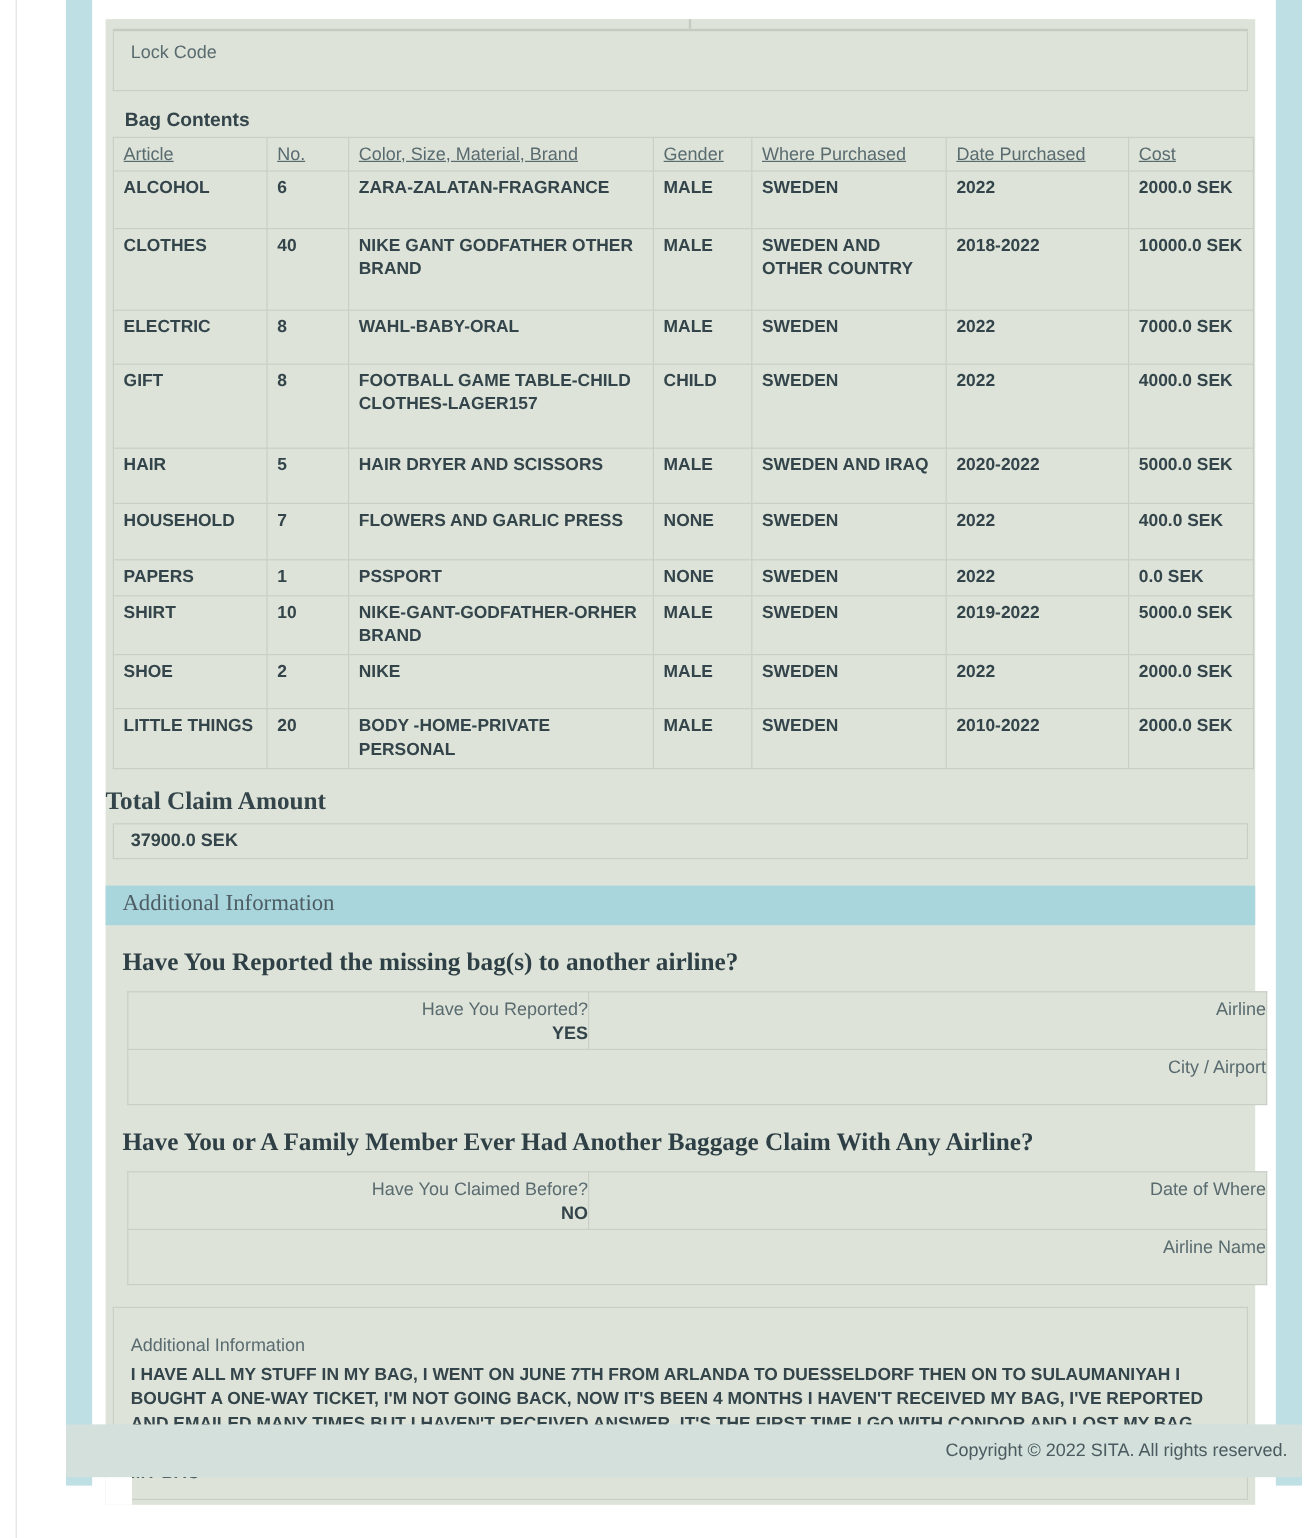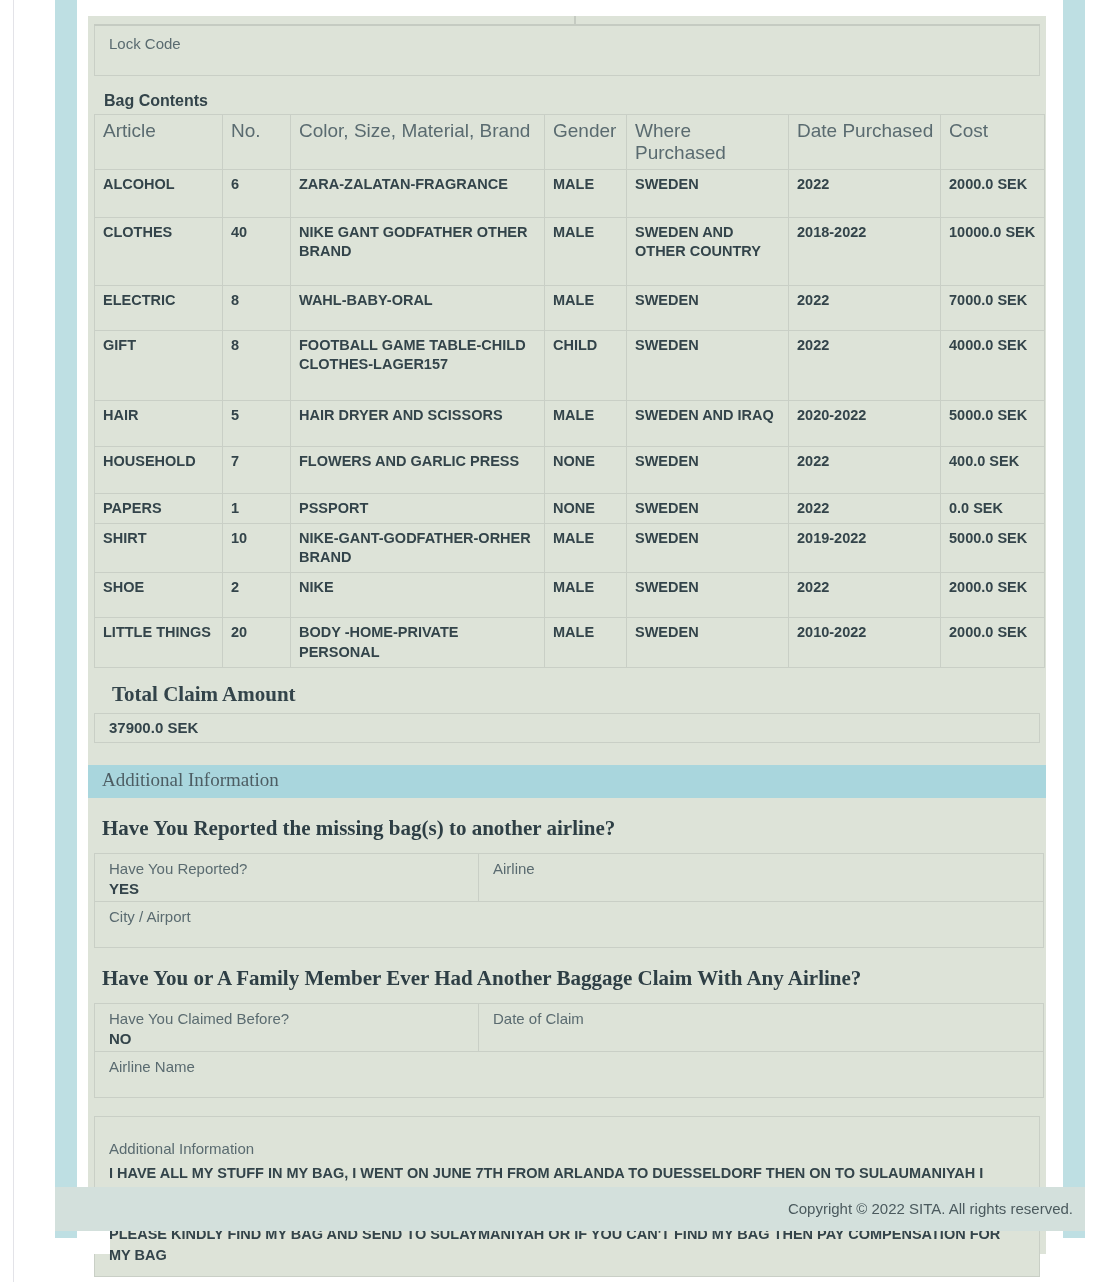--- a/index.html
+++ b/index.html
@@ -83,21 +83,21 @@
     table-layout: fixed;
   }
   table.bag th, table.bag td {
     border: 1px solid #c9cfc6;
     text-align: left;
     vertical-align: top;
     padding: 5px 6px 5px 8px;
     background: #dde3d8;
   }
   table.bag th {
-    font-weight: normal; font-size: 19px; color: #5a6b70;
+    font-weight: normal; font-size: 15px; color: #5a6b70; text-decoration: underline;
   }
   table.bag td {
     font-weight: bold; font-size: 14.5px; color: #33444a;
     line-height: 1.32;
   }
   td.cost { padding-left: 8px; }
   .c-article { width: 128px; }
   .c-no      { width: 68px; }
   .c-desc    { width: 254px; }
   .c-gender  { width: 82px; }
@@ -113,21 +113,21 @@
   .r-h6 { height: 47px; }
   .r-h7 { height: 23px; }
   .r-h8 { height: 45px; margin-top: 12px; }
   .r-h9 { height: 45px; }
   .r-h10 { height: 26px; }
   .r-h11 { height: 42px; }
 
   .total-title {
     font-family: "Liberation Serif", serif;
     font-size: 21px; font-weight: bold; color: #33444a;
-    padding: 14px 0 6px 24px;
+    padding: 14px 0 6px 0;
   }
   .total-box {
     margin: 0 6px; border: 1px solid #c9cfc6; height: 30px;
     background: #dde3d8;
   }
   .total-value {
     font-size: 15px; font-weight: bold; color: #33444a;
     padding: 5px 0 0 14px;
   }
 
@@ -141,22 +141,23 @@
     padding: 4px 0 0 14px;
   }
 
   .question {
     font-family: "Liberation Serif", serif;
     font-size: 21px; font-weight: bold; color: #2e3f45;
     padding: 18px 0 12px 14px;
   }
 
   table.qt {
-    border-collapse: collapse; width: 950px; margin: 0 6px;
+    border-collapse: collapse; width: 950px; margin: 0 18px;
     table-layout: fixed;
+    text-align: right;
   }
   table.qt td {
     border: 1px solid #c9cfc6; vertical-align: top;
     background: #dde3d8; padding: 6px 0 0 14px;
   }
   .q-lbl { font-size: 15px; color: #5a6b70; display: block; }
   .q-val { font-size: 15px; color: #33444a; font-weight: bold; display: block; padding-top: 3px; }
   .qt-col1 { width: 384px; }
   .qt-row1 { height: 48px; }
   .qt-row2 { height: 46px; }
@@ -360,21 +361,21 @@
           <col class="qt-col1">
           <col>
         </colgroup>
       <tbody>
         <tr class="qt-row1">
           <td>
             <span class="q-lbl">Have You Claimed Before?</span>
             <span class="q-val">NO</span>
           </td>
           <td>
-            <span class="q-lbl">Date of Claim</span>
+            <span class="q-lbl">Date of Where</span>
             <span class="q-val"></span>
           </td>
         </tr>
         <tr class="qt-row2">
           <td colspan="2">
             <span class="q-lbl">Airline Name</span>
             <span class="q-val"></span>
           </td>
         </tr>
       </tbody>

